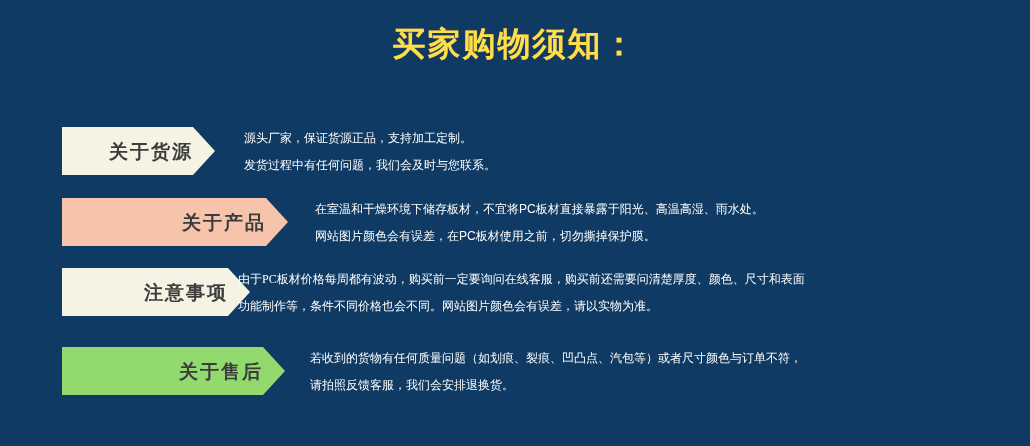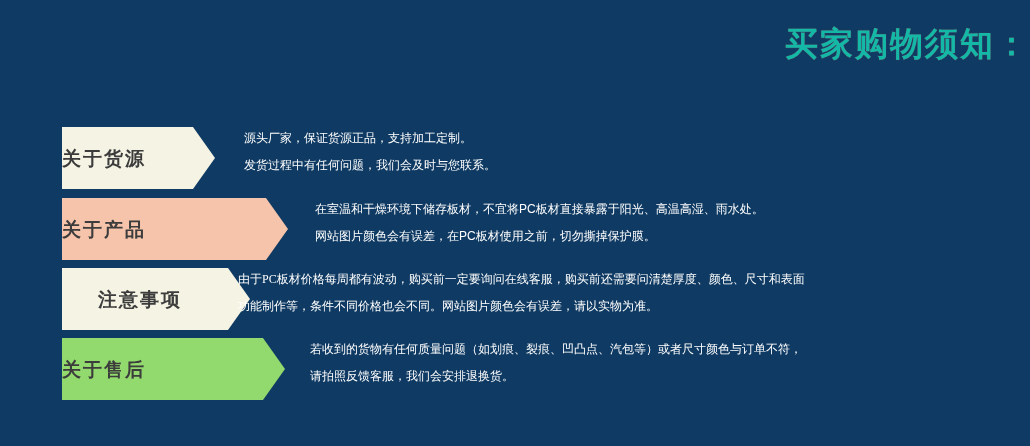--- a/index.html
+++ b/index.html
@@ -36,31 +36,31 @@
   
   .notice-row {
     position: absolute;
     left: 0;
     width: 100%;
     height: 72px;
   }
   .notice-row.r0 { top: 116px; }
   .notice-row.r1 { top: 187px; padding-left: 7px; }
   .notice-row.r2 { top: 257px; }
-  .notice-row.r3 { top: 327px; text-decoration: underline; }
+  .notice-row.r3 { top: 336px; text-decoration: underline; }
 
   
   .banner {
     position: absolute;
     left: 62px;
     top: 11px;
-    height: 62px;
+    height: 48px;
     display: flex;
     align-items: center;
-    justify-content: flex-start;
+    justify-content: flex-end;
     box-sizing: border-box;
     -webkit-clip-path: polygon(0 0, calc(100% - 22px) 0, 100% 50%, calc(100% - 22px) 100%, 0 100%);
     clip-path: polygon(0 0, calc(100% - 22px) 0, 100% 50%, calc(100% - 22px) 100%, 0 100%);
     padding-right: 22px;
   }
   .banner-w0 { width: 153px; }
   .banner-w1 { width: 226px; }
   .banner-w2 { width: 188px; }
   .banner-w3 { width: 223px; }
 
@@ -87,21 +87,21 @@
   .body-x2 { left: 238px; font-family: Liberation Serif, serif; }
   .body-x3 { left: 310px; }
 
   .body-line { display: block; }
 </style>
 </head>
 <body style="background: rgb(15, 58, 99);">
 
 <div id="page" style="background: rgb(15, 58, 99);">
 
-  <div class="page-title" style="color: #14b8a6; text-align: right;">买家购物须知：</div>
+  <div class="page-title" style="color: #fde047;">买家购物须知：</div>
 
   <div class="notice-row r0">
     <div class="banner banner-w0" style="background: rgb(245, 243, 227);">
       <span class="banner-label" style="color: rgb(60, 60, 60);">关于货源</span>
     </div>
     <div class="body-text body-x0">
       <span class="body-line">源头厂家，保证货源正品，支持加工定制。</span>
       <span class="body-line">发货过程中有任何问题，我们会及时与您联系。</span>
     </div>
   </div>

